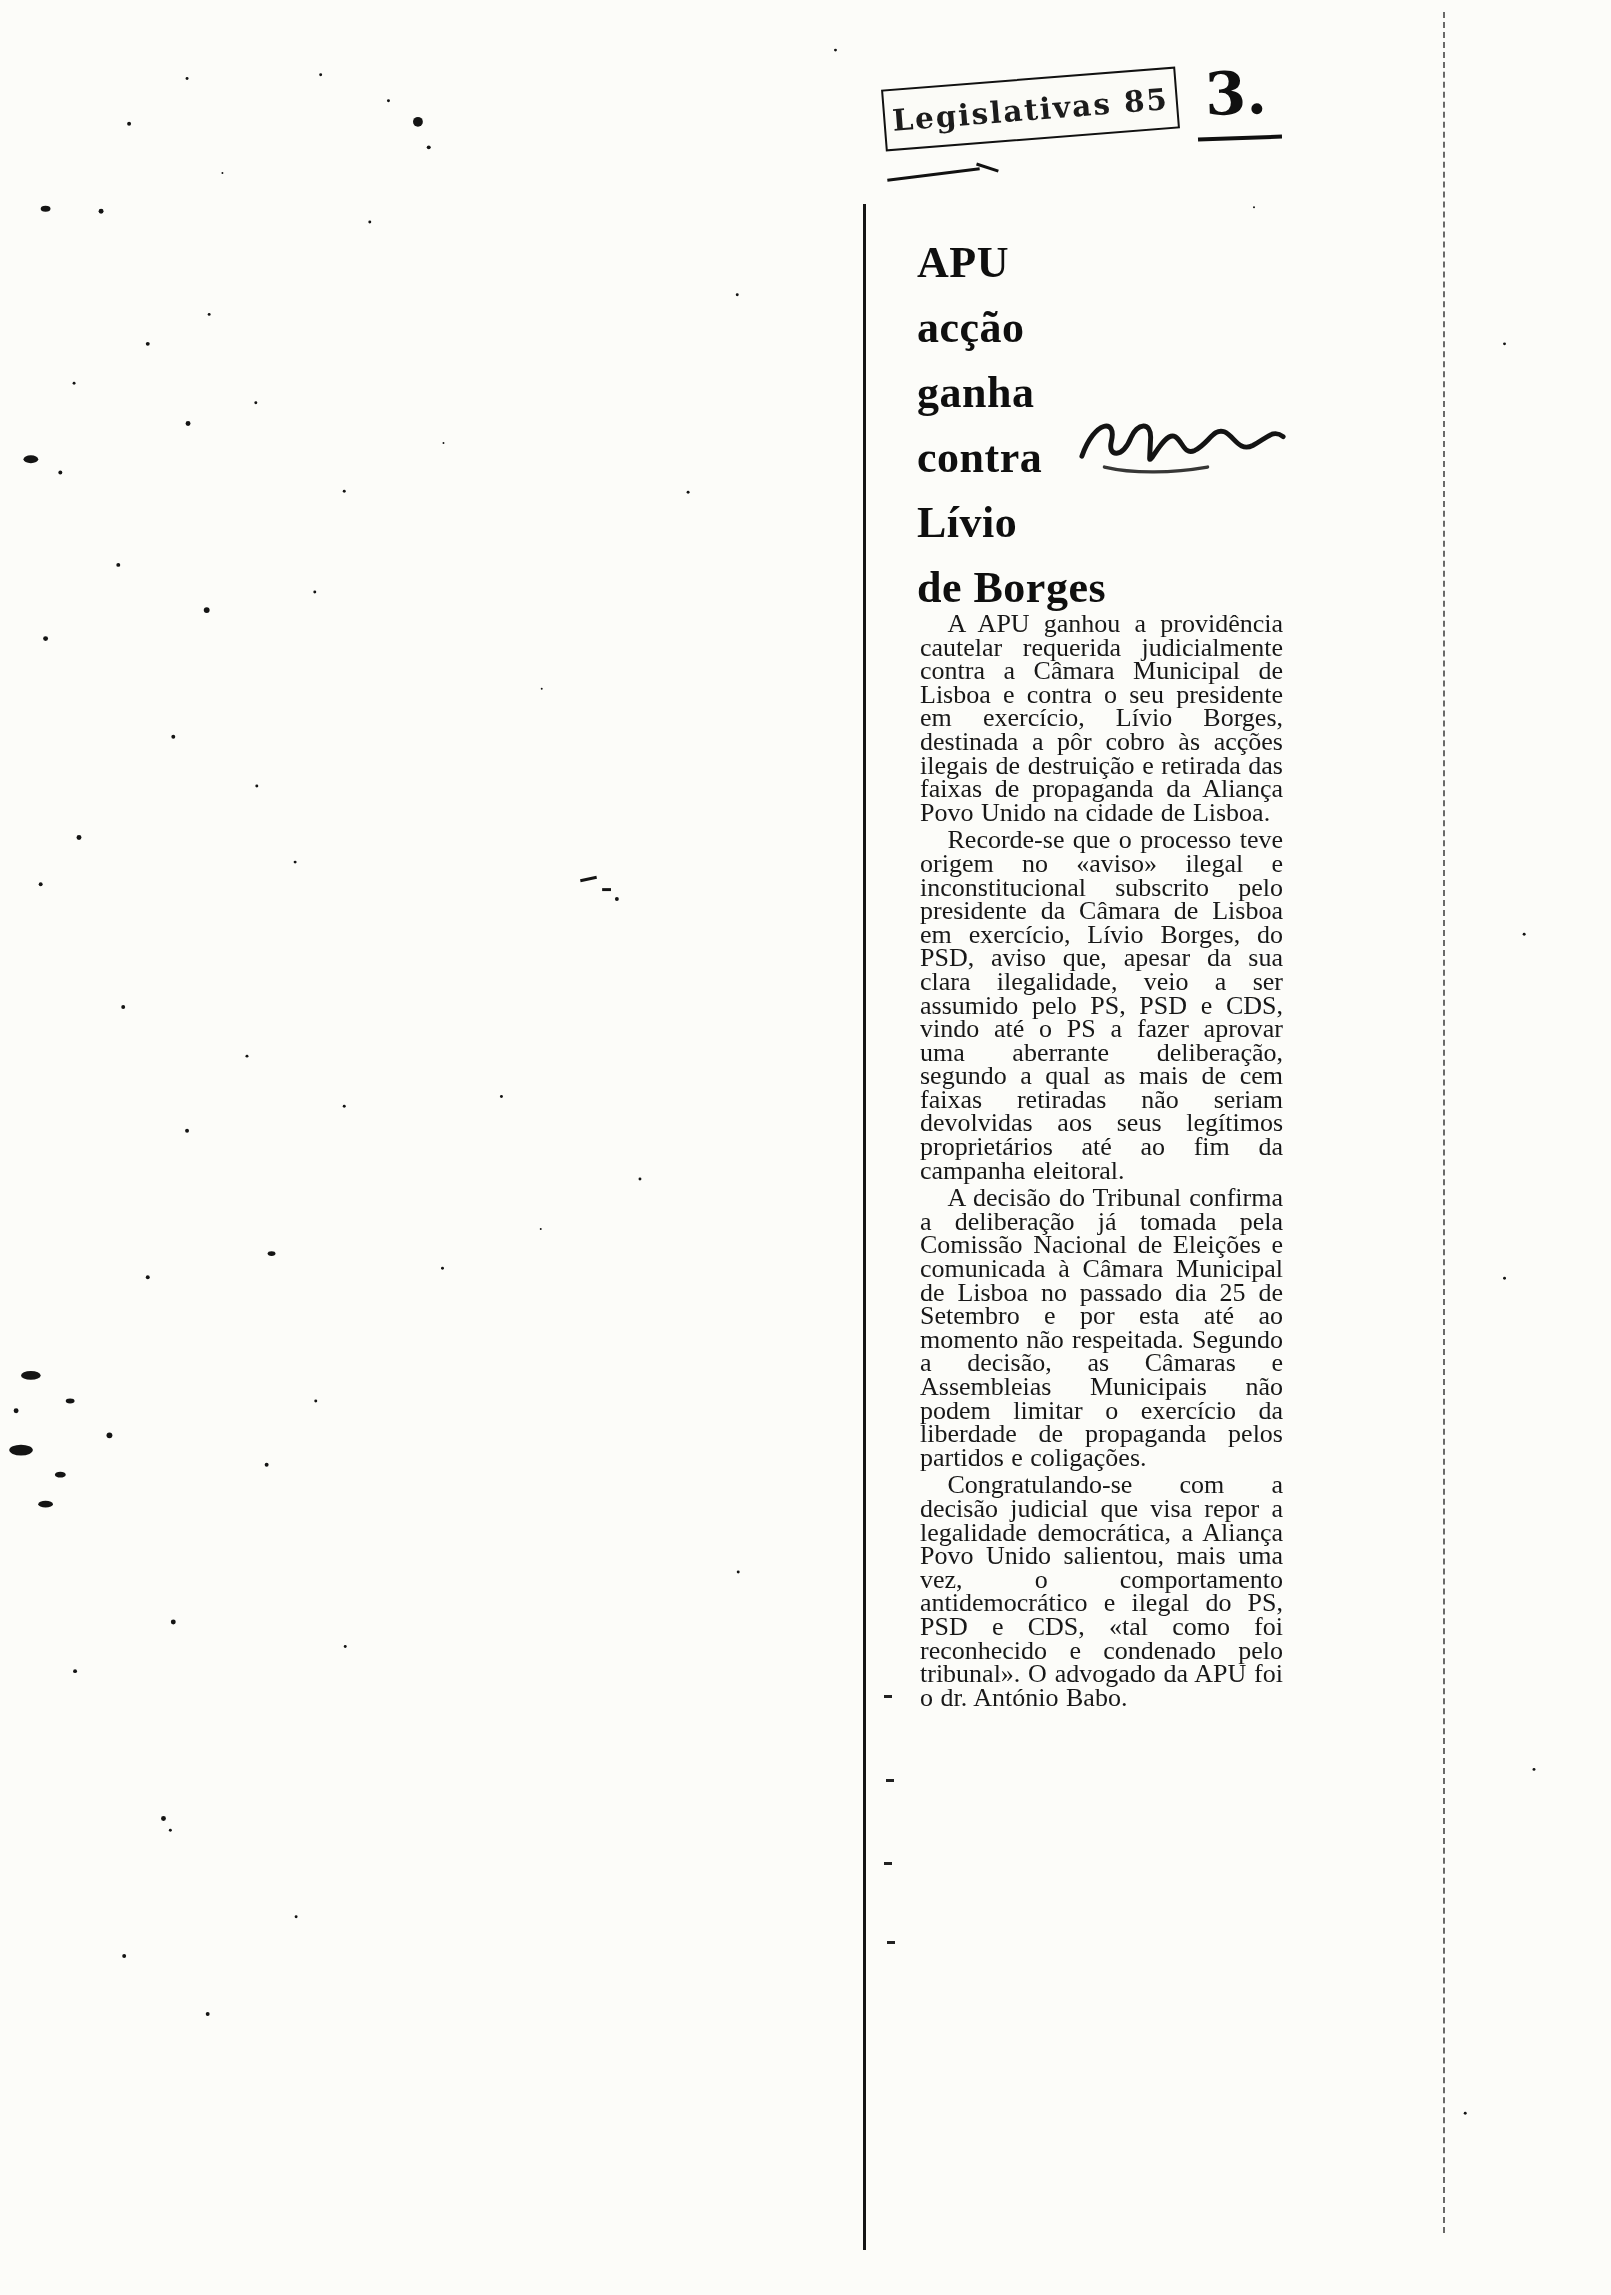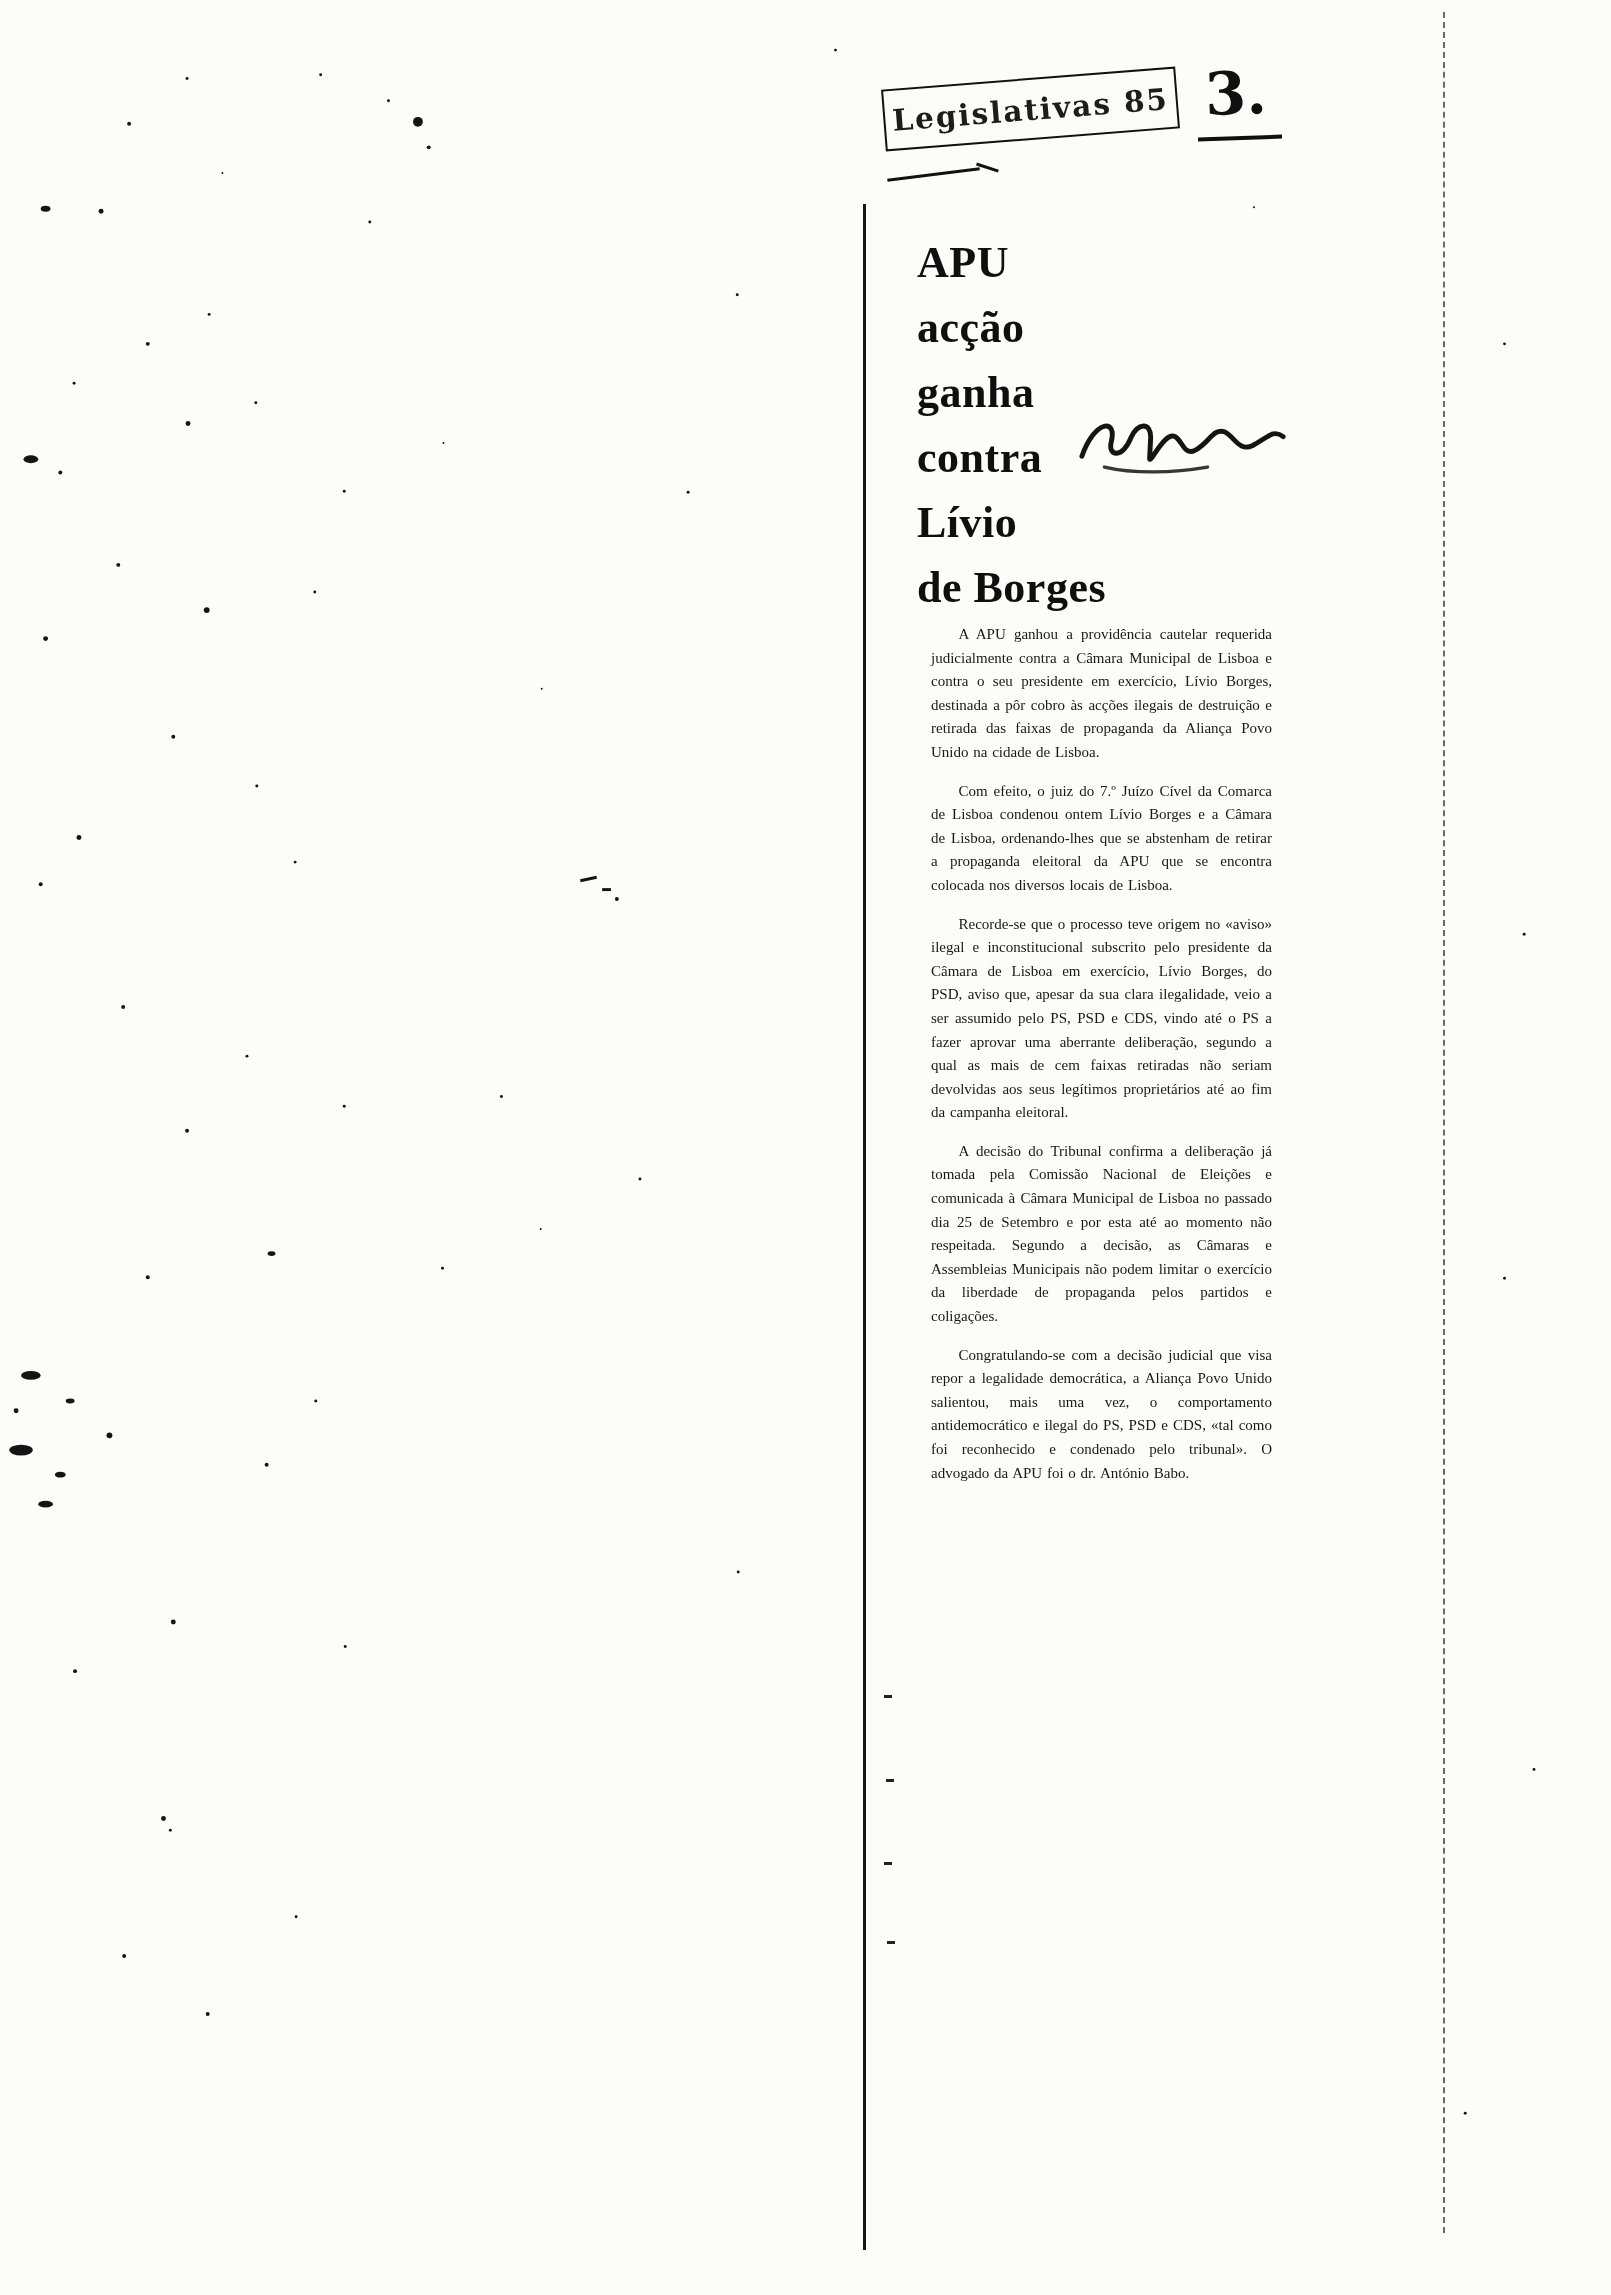--- a/index.html
+++ b/index.html
@@ -37,22 +37,22 @@
   
   .headline{position:absolute;left:917px;top:230px;width:373px;}
   .hline{
     font-size:44px;font-weight:700;line-height:65px;
     font-family:"Liberation Serif", serif;letter-spacing:0.5px;color:#0f0f0f;
   }
   .scribble{position:absolute;left:1075px;top:409px;width:216px;height:74px;}
   
   .body{position:absolute;left:916px;top:608px;width:371px;}
   .para{
-    margin:15px;
-    font-size:15px;line-height:23.6px;
+    margin:4px;
+    font-size:26px;line-height:23.6px;
     text-align:justify;text-indent:27.5px;
     word-spacing:1px;color:#181818;
   }
   .margin-tick{position:absolute;width:7.9px;height:2.9px;background:#222;}
 </style>
 </head>
 <body>
 
 <div class="page">
 
@@ -150,21 +150,20 @@
     <div class="hline">de Borges</div>
   </div>
 
   <svg class="scribble" viewBox="0 0 440 150" xmlns="http://www.w3.org/2000/svg">
     <path d="M14,96 C40,22 86,18 74,66 C66,98 98,100 114,58 C126,28 156,24 154,60 L152,100 C152,116 182,44 204,56 C220,66 222,94 244,84 C272,70 282,38 304,46 C324,54 334,88 362,74 C392,58 404,40 424,56" fill="none" stroke="#141414" stroke-width="10" stroke-linecap="round" stroke-linejoin="round"></path>
     <path d="M60,118 C120,132 200,130 270,118" fill="none" stroke="#141414" stroke-width="7" stroke-linecap="round" opacity="0.85"></path>
   </svg>
 
   <div class="body">
     <p class="para">A APU ganhou a providência cautelar requerida judicialmente contra a Câmara Municipal de Lisboa e contra o seu presidente em exercício, Lívio Borges, destinada a pôr cobro às acções ilegais de destruição e retirada das faixas de propaganda da Aliança Povo Unido na cidade de Lisboa.</p>
-    <p class="para">Com efeito, o juiz do 7.º Juízo Cível da Comarca de Lisboa condenou ontem Lívio Borges e a Câmara de Lisboa, ordenando-lhes que se abstenham de retirar a propaganda eleitoral da APU que se encontra colocada nos diversos locais de Lisboa.</p>
     <p class="para">Recorde-se que o processo teve origem no «aviso» ilegal e inconstitucional subscrito pelo presidente da Câmara de Lisboa em exercício, Lívio Borges, do PSD, aviso que, apesar da sua clara ilegalidade, veio a ser assumido pelo PS, PSD e CDS, vindo até o PS a fazer aprovar uma aberrante deliberação, segundo a qual as mais de cem faixas retiradas não seriam devolvidas aos seus legítimos proprietários até ao fim da campanha eleitoral.</p>
     <p class="para">A decisão do Tribunal confirma a deliberação já tomada pela Comissão Nacional de Eleições e comunicada à Câmara Municipal de Lisboa no passado dia 25 de Setembro e por esta até ao momento não respeitada. Segundo a decisão, as Câmaras e Assembleias Municipais não podem limitar o exercício da liberdade de propaganda pelos partidos e coligações.</p>
     <p class="para">Congratulando-se com a decisão judicial que visa repor a legalidade democrática, a Aliança Povo Unido salientou, mais uma vez, o comportamento antidemocrático e ilegal do PS, PSD e CDS, «tal como foi reconhecido e condenado pelo tribunal». O advogado da APU foi o dr. António Babo.</p>
   </div>
 
   <div class="margin-tick" style="left:884px;top:1695px;"></div>
   <div class="margin-tick" style="left:886px;top:1779px;"></div>
   <div class="margin-tick" style="left:884px;top:1862px;"></div>
   <div class="margin-tick" style="left:887px;top:1941px;"></div>
 

